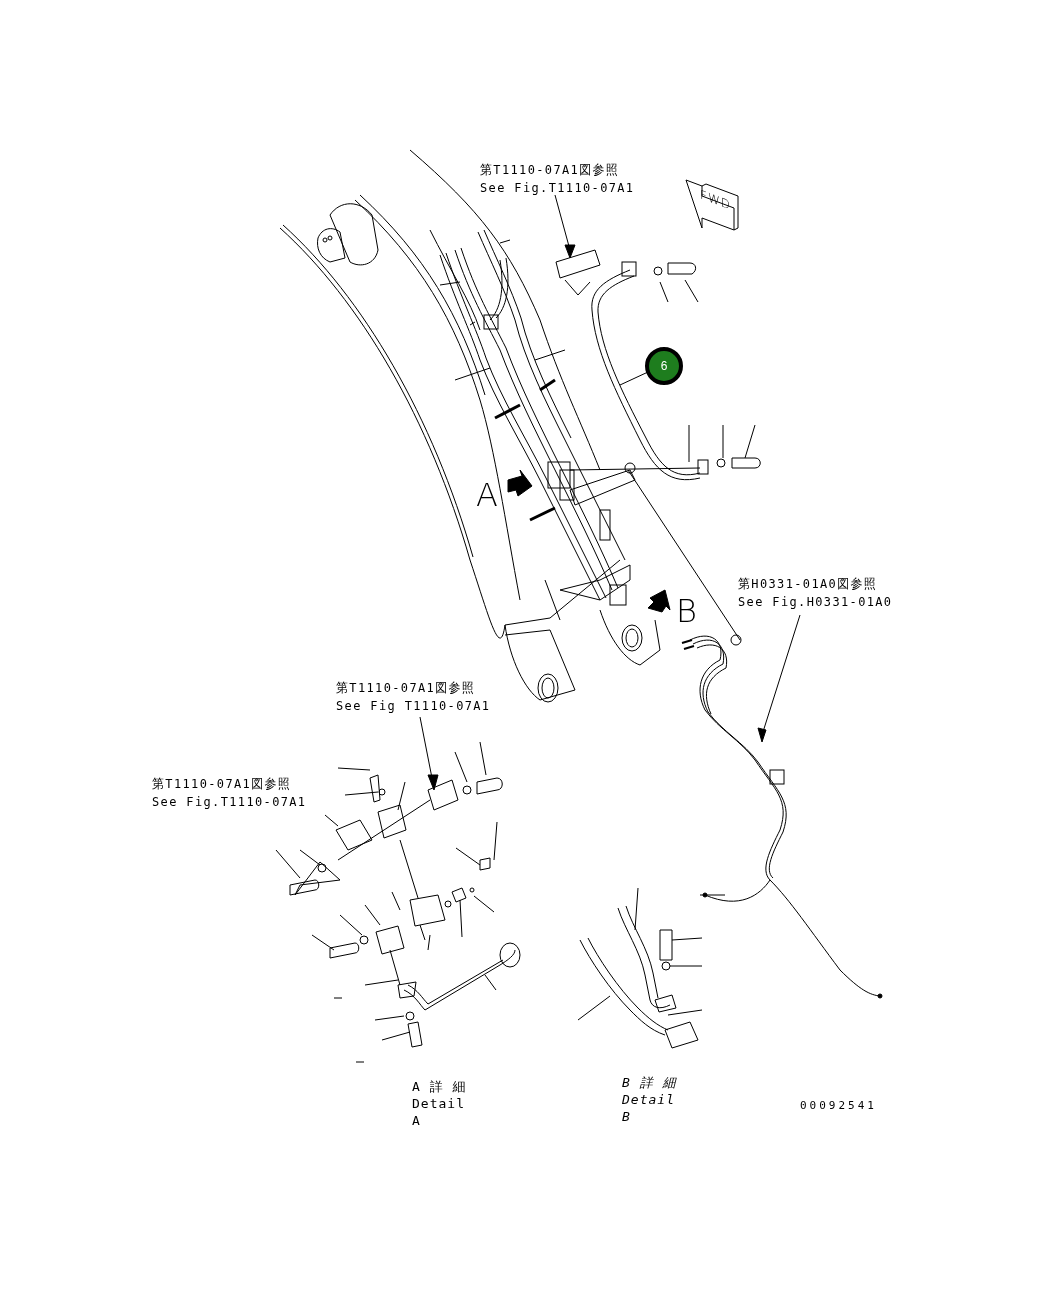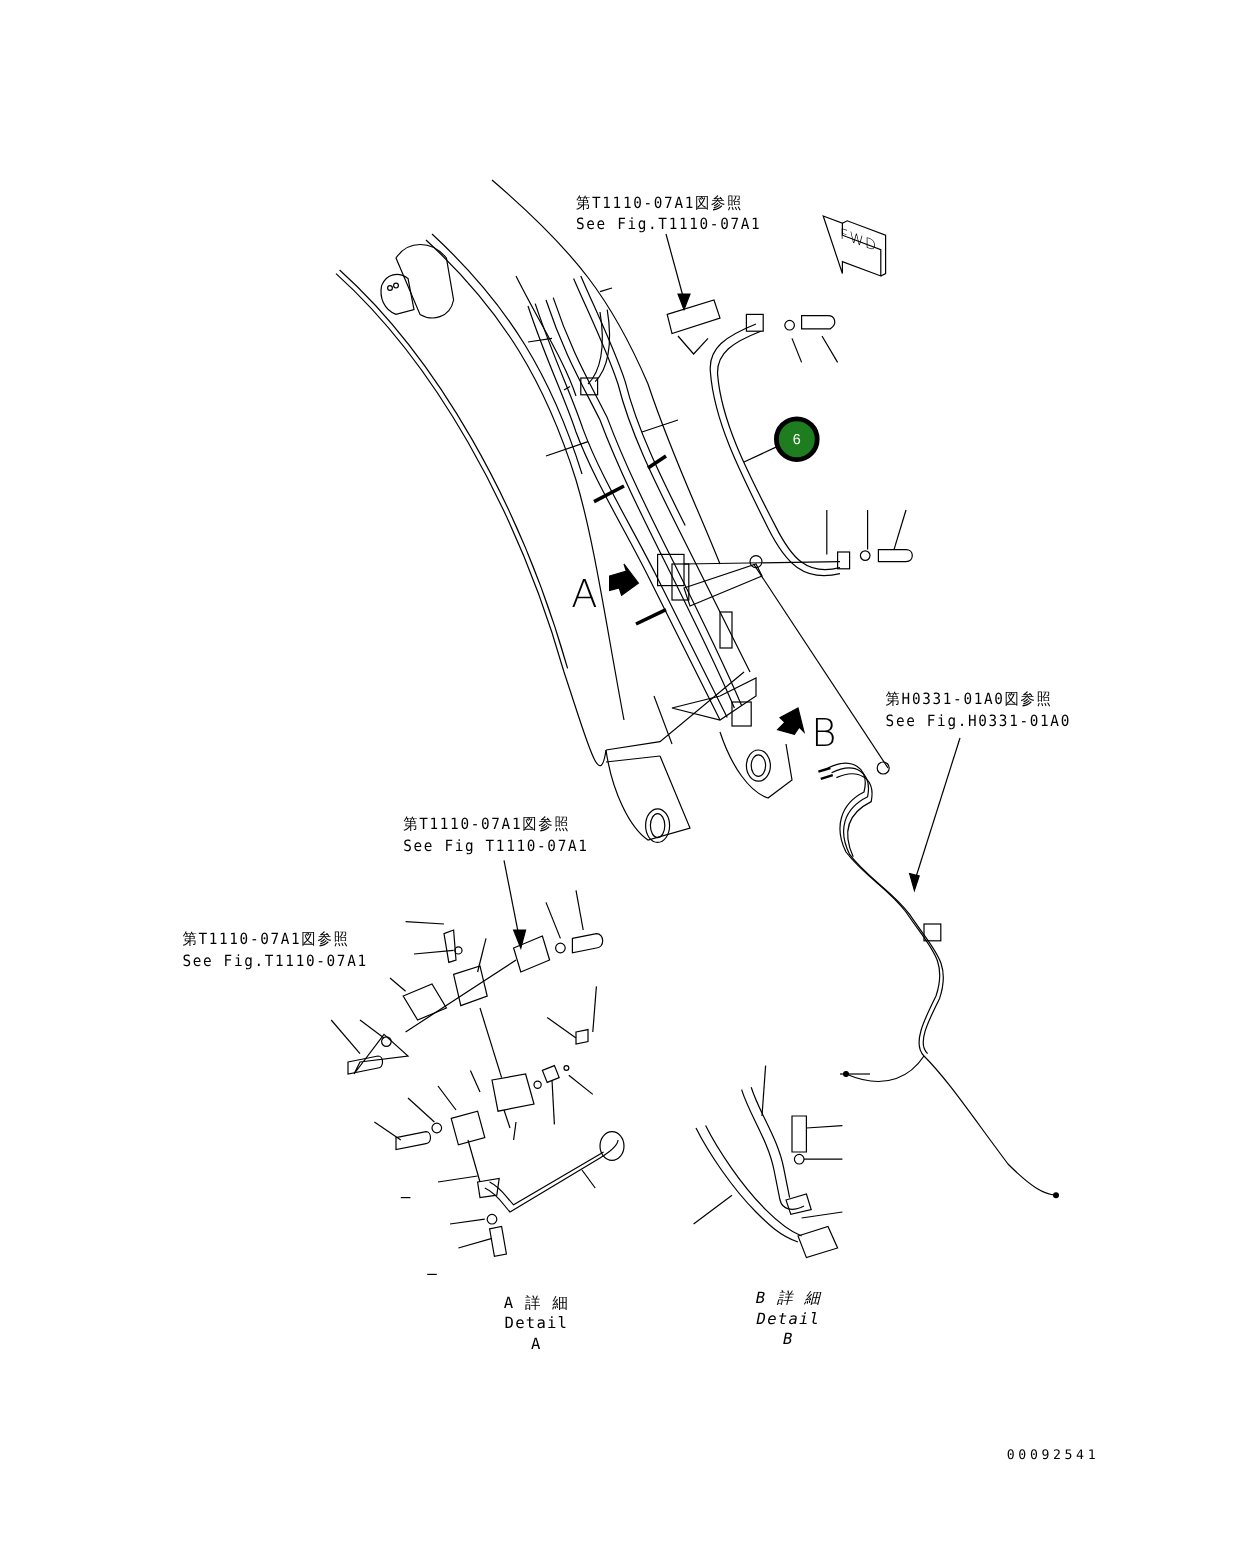--- a/index.html
+++ b/index.html
@@ -2,21 +2,21 @@
 <html><head>
 <meta charset="utf-8">
 <style>
   html, body { margin:0; padding:0; background:#ffffff; }
   body { width:1041px; height:1306px; position:relative; overflow:hidden; font-family:"DejaVu Sans Mono", monospace; color:#000; }
   #drawing { position:absolute; left:0; top:0; width:1041px; height:1306px; }
   .lbl { position:absolute; font-family:"DejaVu Sans Mono", monospace; font-size:13px; line-height:16px; letter-spacing:1.5px; color:#000; white-space:nowrap; transform:scaleX(0.92); transform-origin:left top; }
   .big { position:absolute; font-family:"DejaVu Sans", sans-serif; font-weight:200; color:#000; }
   .callout { position:absolute; width:30px; height:30px; border-radius:50%; background:#1e7d1e; border:4px solid #000; color:#fff; font-family:"Liberation Sans", sans-serif; font-size:12px; display:flex; align-items:center; justify-content:center; cursor:pointer; }
   .docno { position:absolute; font-family:"DejaVu Sans Mono", monospace; font-size:11px; letter-spacing:3px; }
-  .detail-cap { position:absolute; font-family:"DejaVu Sans Mono", monospace; font-size:13px; line-height:17px; letter-spacing:1px; text-align:center; }
+  .detail-cap { position:absolute; font-family:"DejaVu Sans Mono", monospace; font-size:13px; line-height:17px; letter-spacing:1px; text-align:left; }
 </style>
 </head>
 <body>
 
 <svg id="drawing" viewBox="0 0 1041 1306" xmlns="http://www.w3.org/2000/svg" fill="none" stroke="#000" stroke-width="1">
 
   <g>
     <path d="M280 228 C360 300 430 420 470 560 C490 620 500 660 505 625"></path>
     <path d="M283 225 C363 297 433 417 473 557"></path>
     <path d="M410 150 C480 210 510 250 540 320 C560 380 580 420 600 470"></path>
@@ -223,13 +223,13 @@
 
 <div class="detail-cap" style="left:412px;top:1078px;width:70px;">
   <div>A 詳 細</div>
   <div>Detail A</div>
 </div>
 <div class="detail-cap" style="left:622px;top:1074px;width:70px;font-style:italic;">
   <div>B 詳 細</div>
   <div>Detail B</div>
 </div>
 
-<div class="docno" style="left:800px;top:1206px;margin-left:39px;">00092541</div>
+<div class="docno" style="left:800px;top:1099px;">00092541</div>
 
 </body></html>

